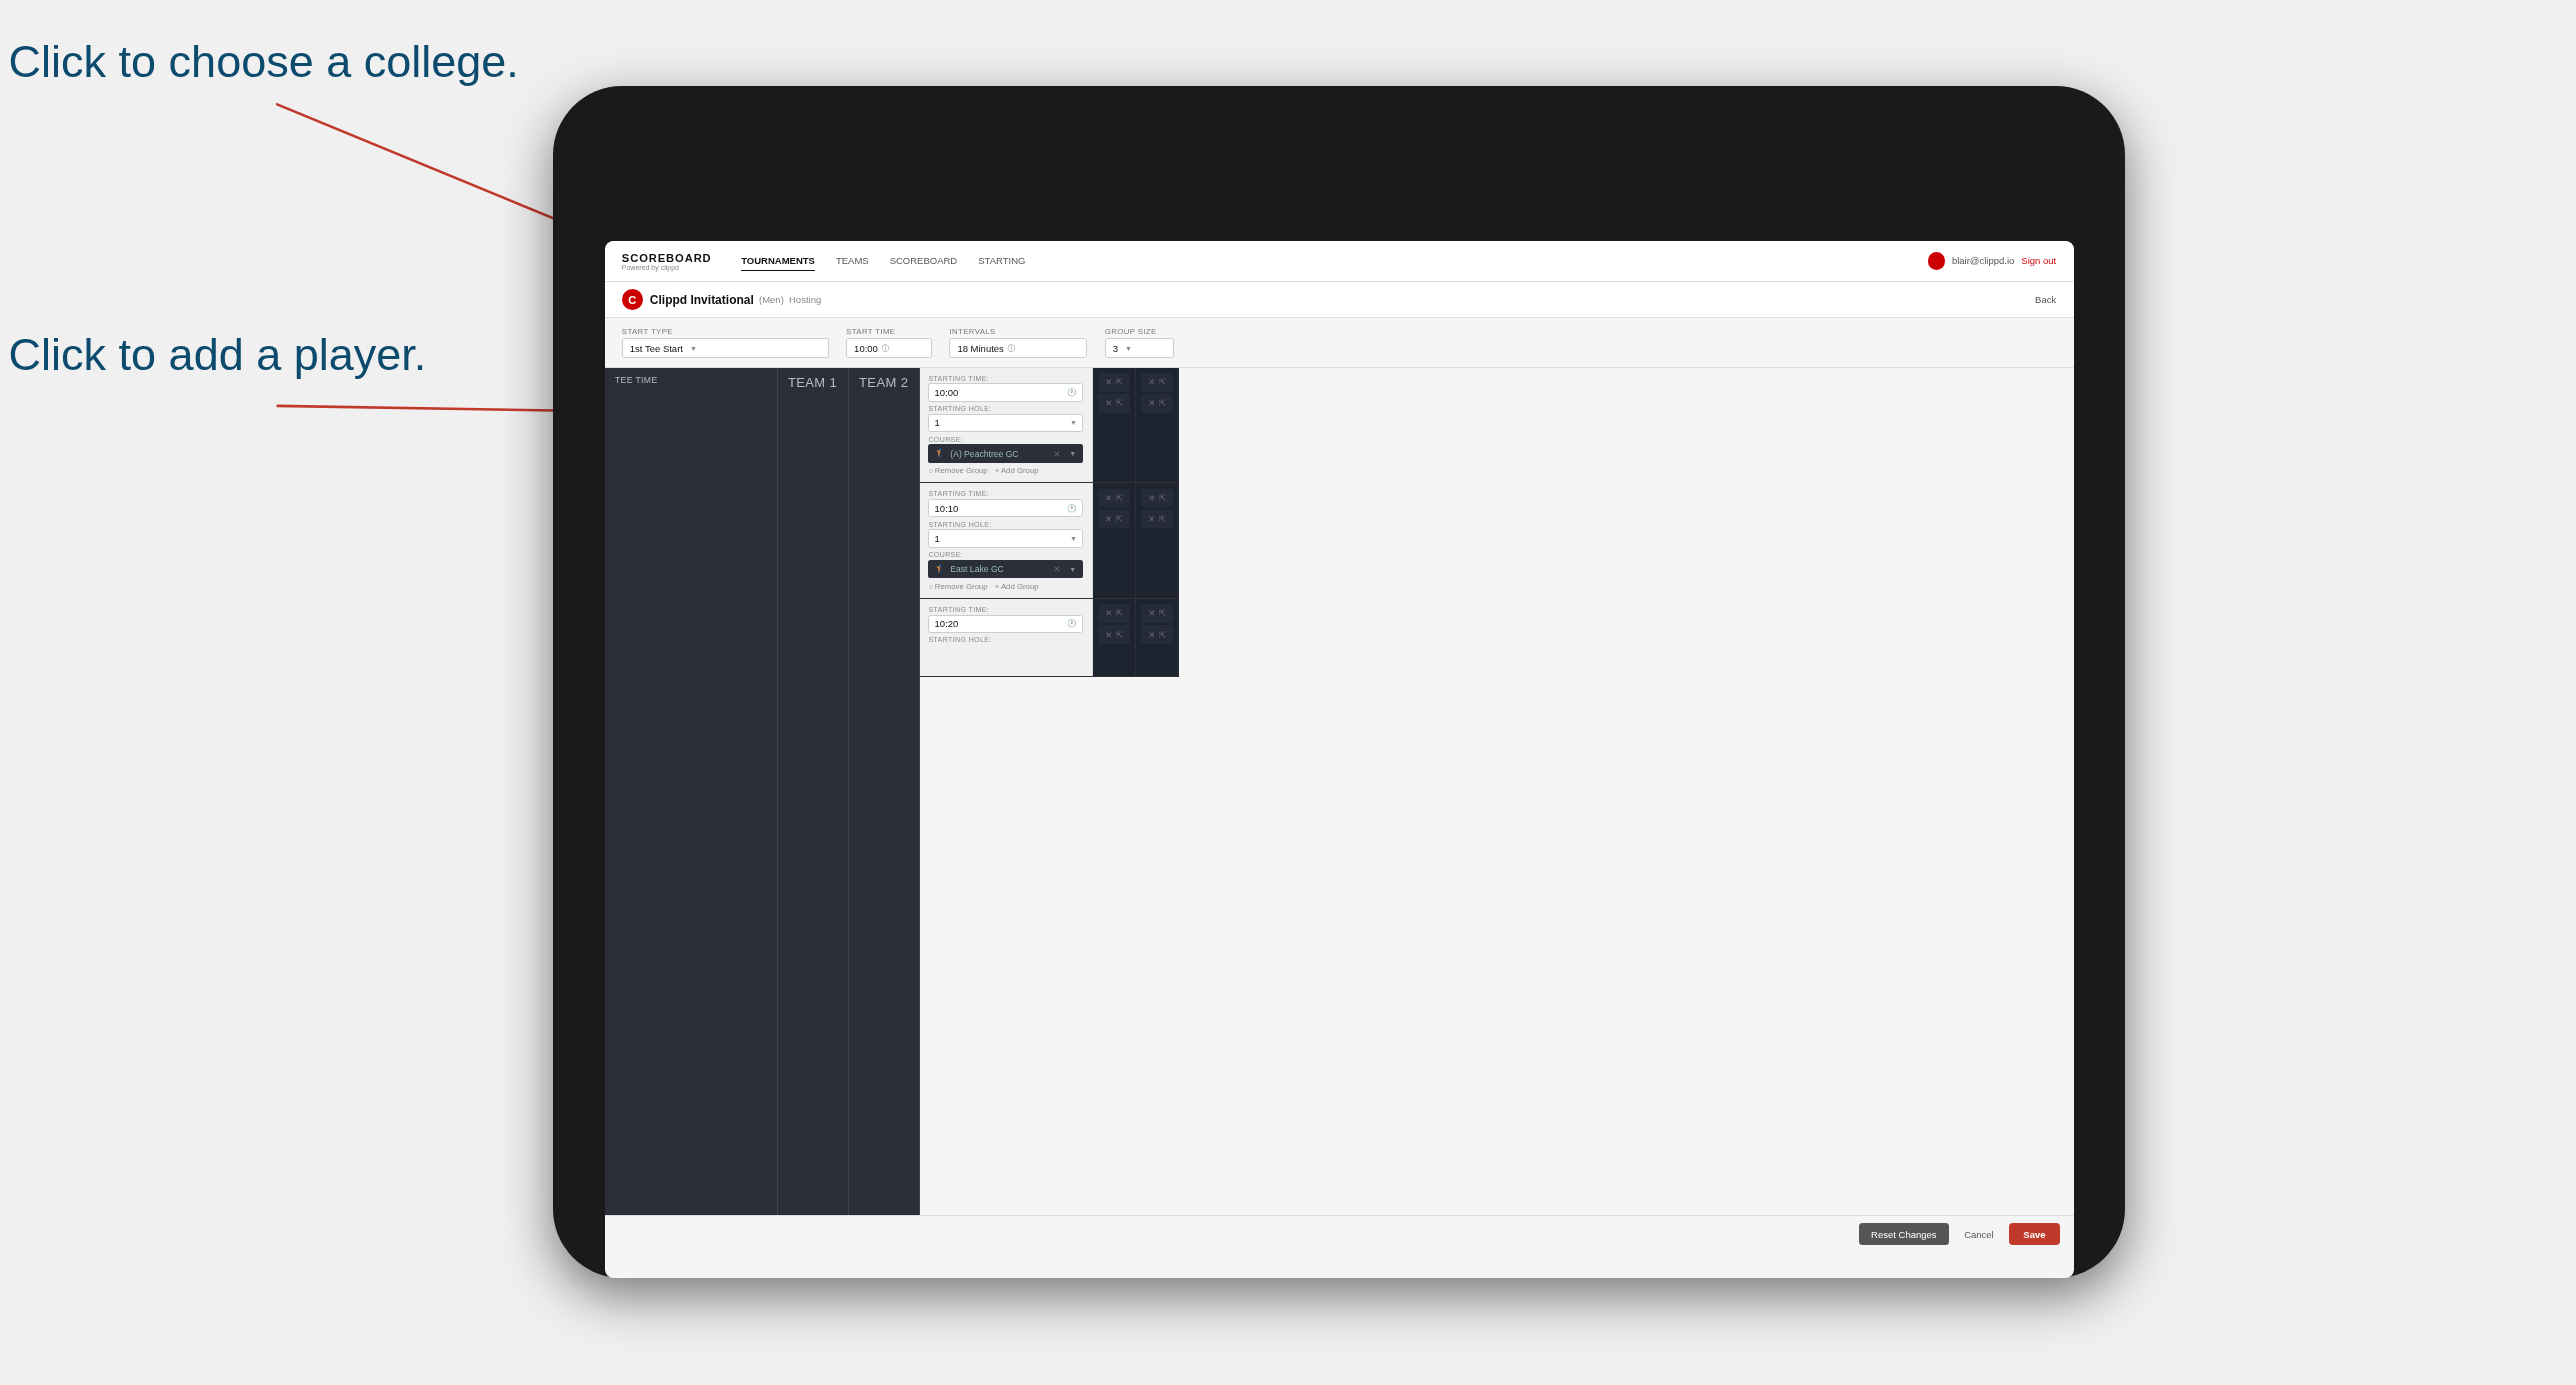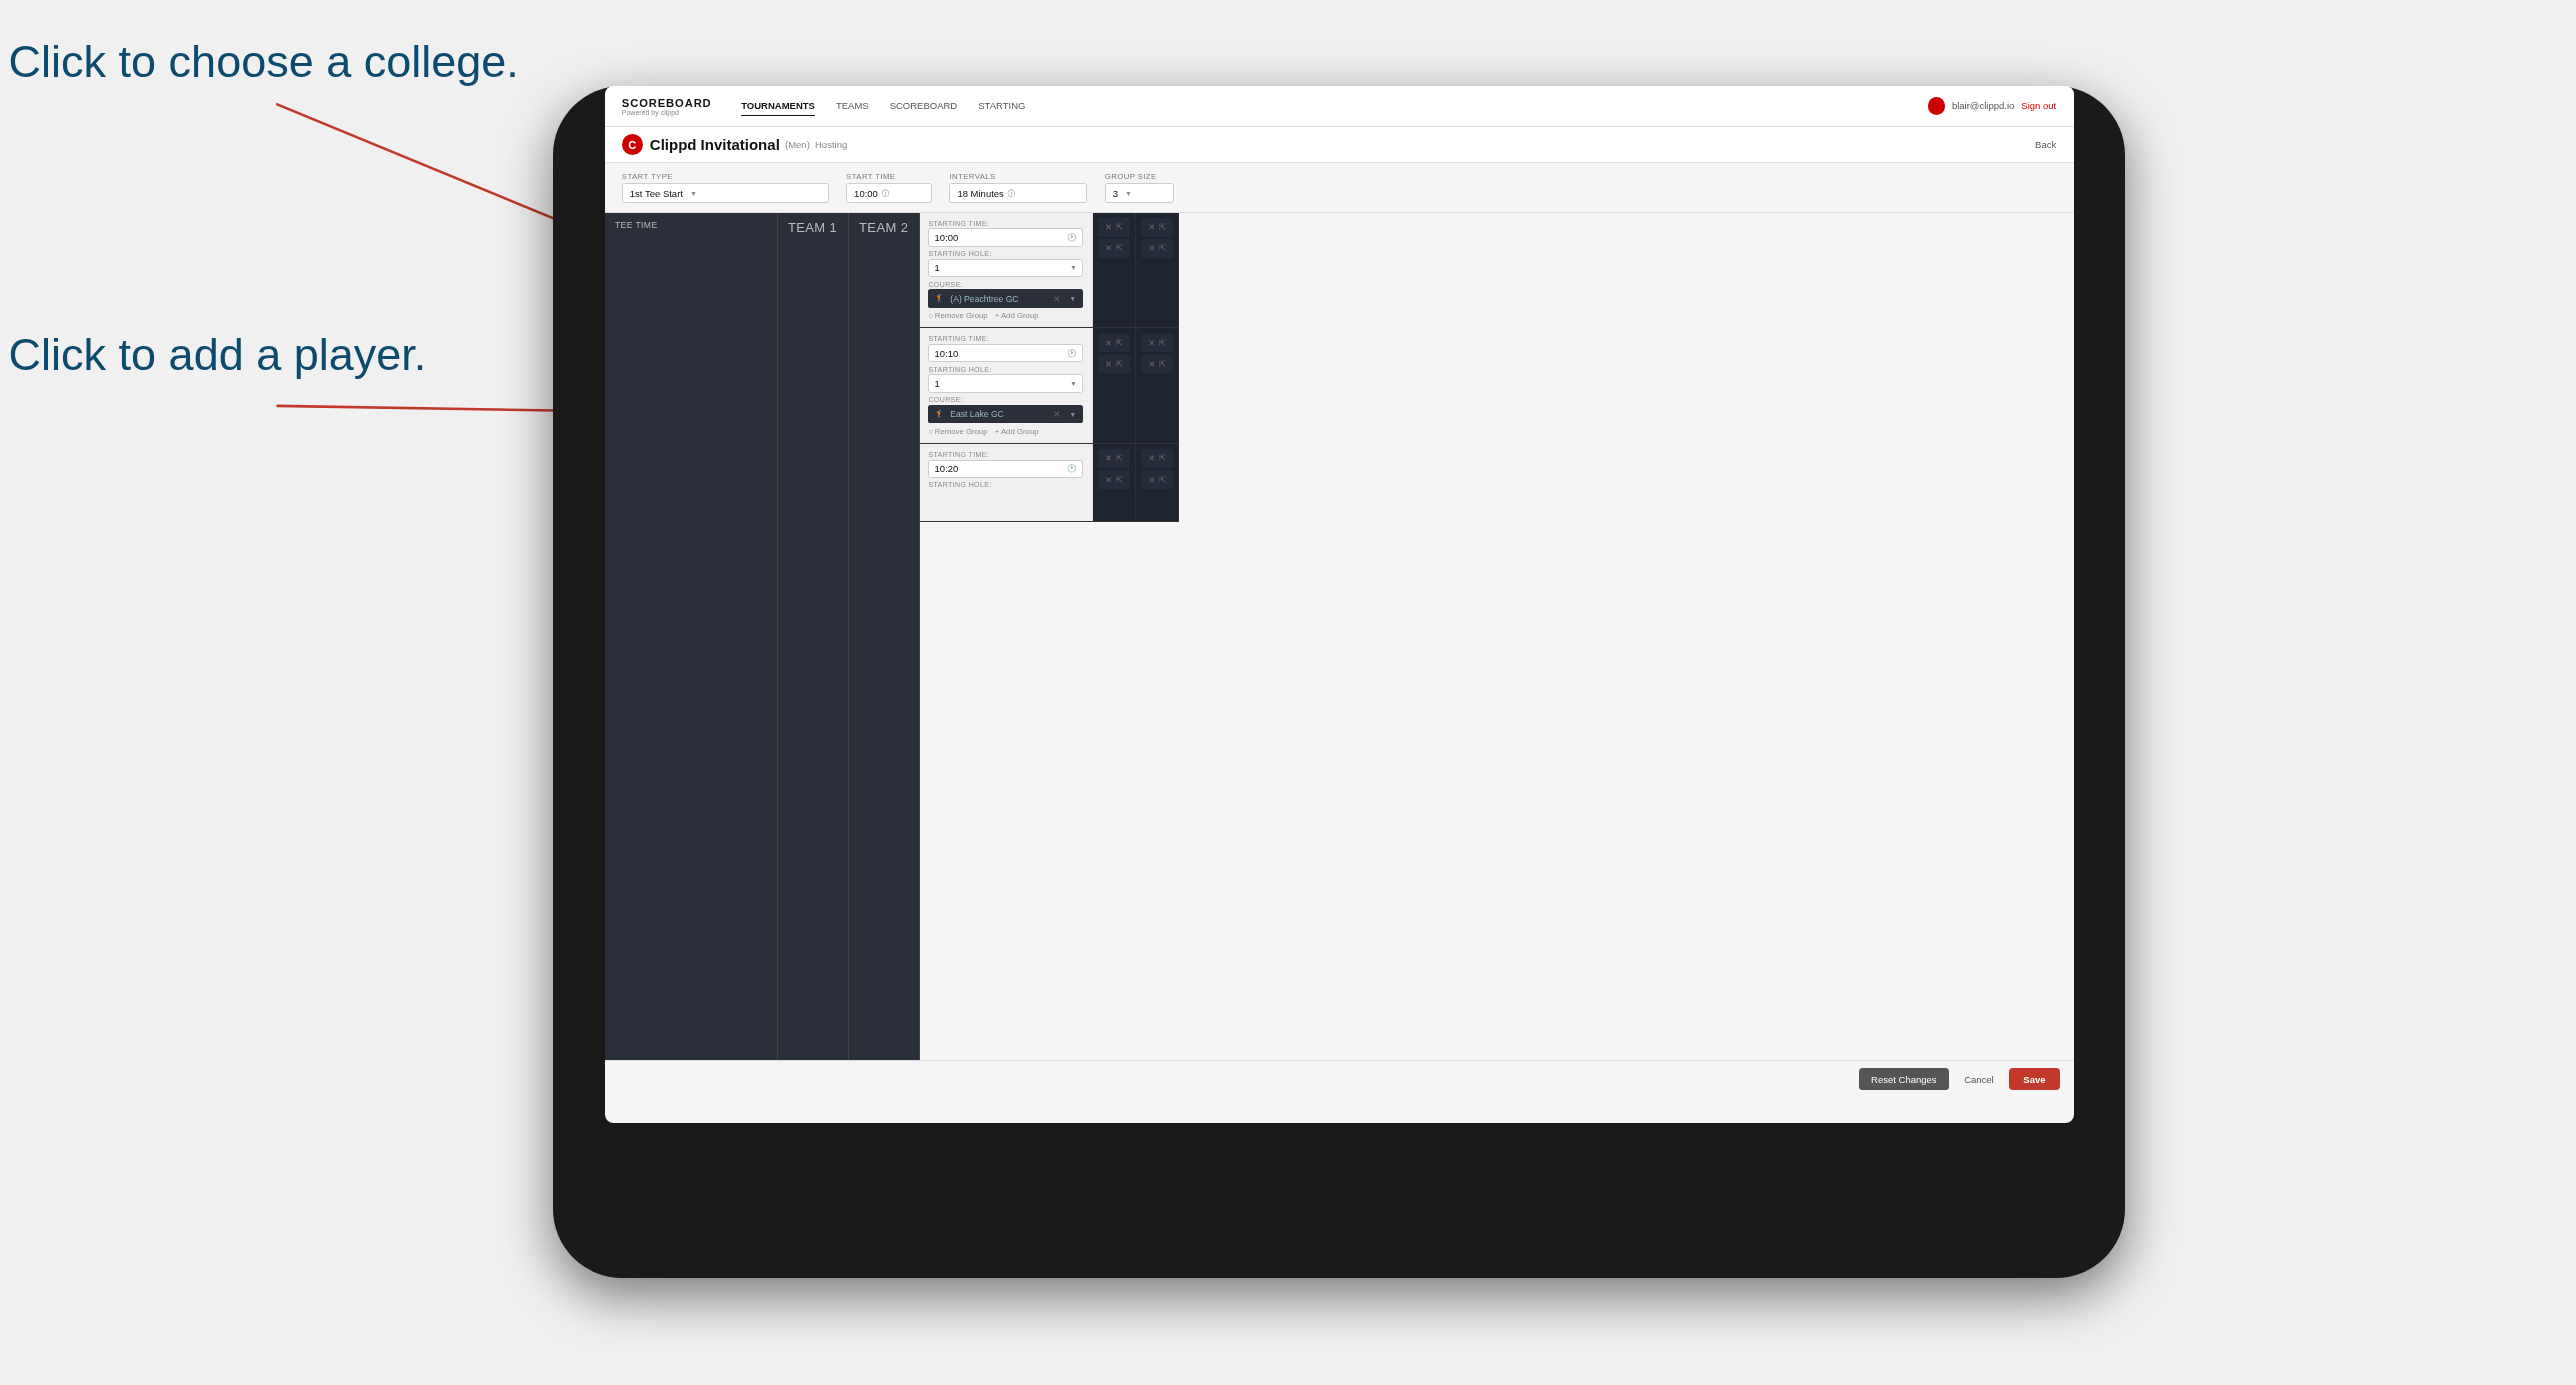--- a/index.html
+++ b/index.html
@@ -31,21 +31,21 @@
     .tablet-frame {
       position: absolute;
       left: 553px;
       top: 86px;
       width: 1572px;
       height: 1192px;
       background: #1a1a1a;
       border-radius: 69px;
       box-shadow: 0 17.3px 52px rgba(0,0,0,0.5);
       display: flex;
-      align-items: flex-start;
+      align-items: flex-end;
       justify-content: center;
     }
 
     .tablet-screen {
       width: 1469px;
       height: 1037px;
       background: #f5f5f5;
       border-radius: 8.6px;
       overflow: hidden;
       position: relative;
@@ -128,21 +128,21 @@
       display: flex;
       align-items: center;
       justify-content: center;
       color: #fff;
       font-weight: 700;
       font-size: 11.2px;
       margin-right: 7px;
     }
 
     .breadcrumb-title {
-      font-size: 15px;
+      font-size: 12px;
       font-weight: 600;
       color: #111;
     }
 
     .breadcrumb-tag {
       font-size: 9.5px;
       color: #888;
       margin-left: 5.2px;
     }
 

